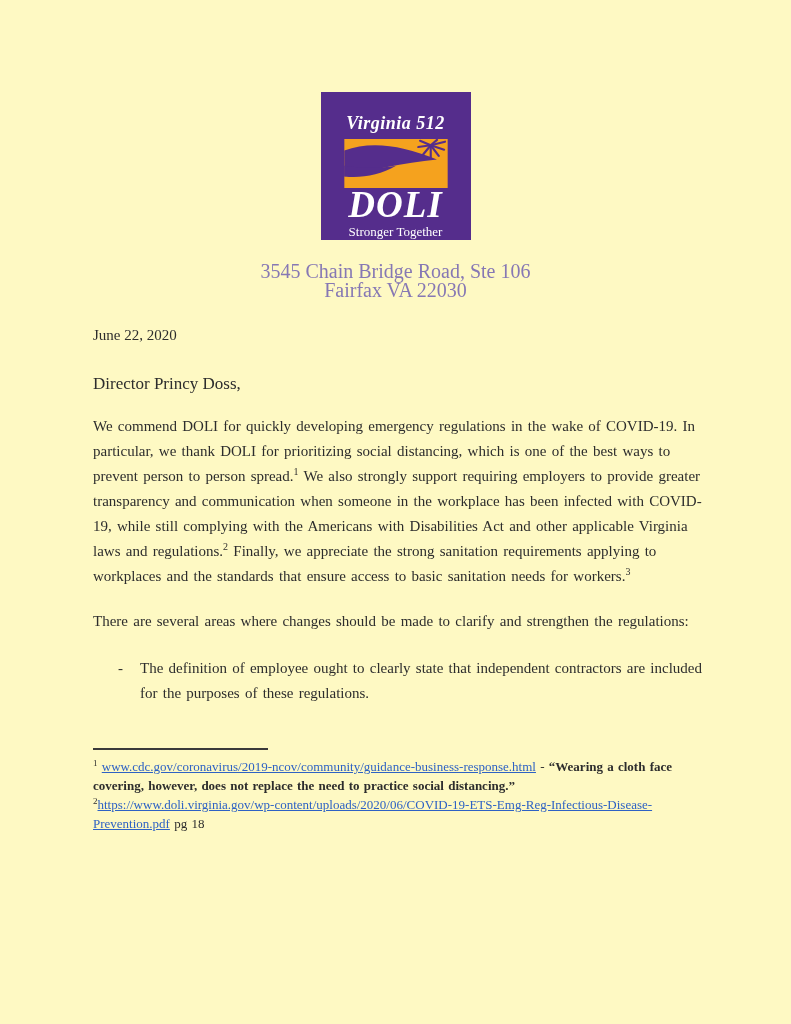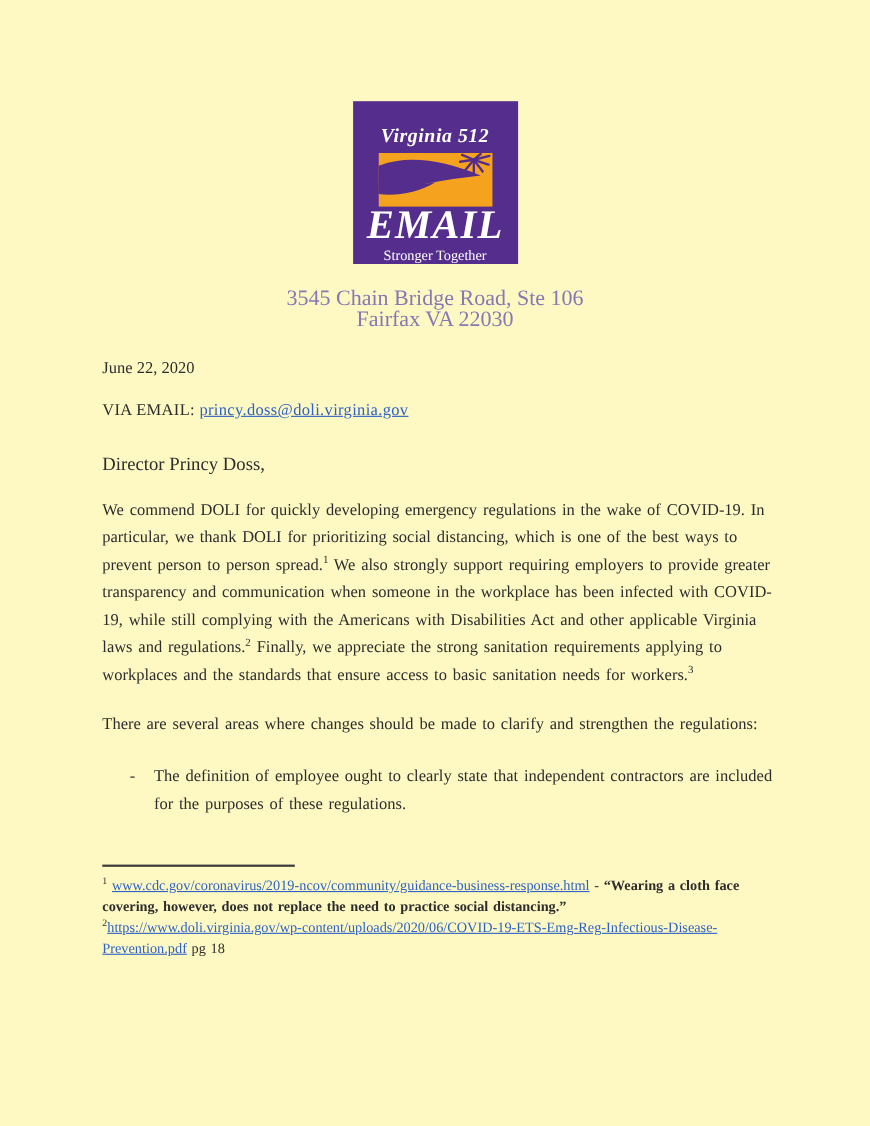--- a/index.html
+++ b/index.html
@@ -99,34 +99,33 @@
         <line x1="97" y1="7" x2="113" y2="3"></line>
         <line x1="97" y1="7" x2="112" y2="12"></line>
         <line x1="97" y1="7" x2="106" y2="19"></line>
         <line x1="97" y1="7" x2="97" y2="21"></line>
         <line x1="97" y1="7" x2="88" y2="18"></line>
         <line x1="97" y1="7" x2="83" y2="9"></line>
         <line x1="97" y1="7" x2="85" y2="2"></line>
         <line x1="97" y1="7" x2="104" y2="1"></line>
       </g>
     </svg>
-    <div class="logo-seiu">EMAIL</div>
+    <div class="logo-seiu">DOLI</div>
     <div class="logo-tagline">Stronger Together</div>
   </div>
 
   <div class="address">
     <div>3545 Chain Bridge Road, Ste 106</div>
     <div>Fairfax VA 22030</div>
   </div>
 
   <div class="content">
 
     <div class="date-line">June 22, 2020</div>
 
-    <div class="via-line"><span>VIA EMAIL: </span><a class="link">princy.doss@doli.virginia.gov</a></div>
 
     <div class="salutation">Director Princy Doss,</div>
 
 
     <div class="para"><span>We commend DOLI for quickly developing emergency regulations in the wake of COVID-19. In particular, we thank DOLI for prioritizing social distancing, which is one of the best ways to prevent person to person spread.</span><sup class="ref">1</sup><span> We also strongly support requiring employers to provide greater transparency and communication when someone in the workplace has been infected with COVID-19, while still complying with the Americans with Disabilities Act and other applicable Virginia laws and regulations.</span><sup class="ref">2</sup><span> Finally, we appreciate the strong sanitation requirements applying to workplaces and the standards that ensure access to basic sanitation needs for workers.</span><sup class="ref">3</sup></div>
 
     <div class="para">There are several areas where changes should be made to clarify and strengthen the regulations:</div>
 
     <div class="bullet-row">
       <div class="bullet-marker">-</div>

